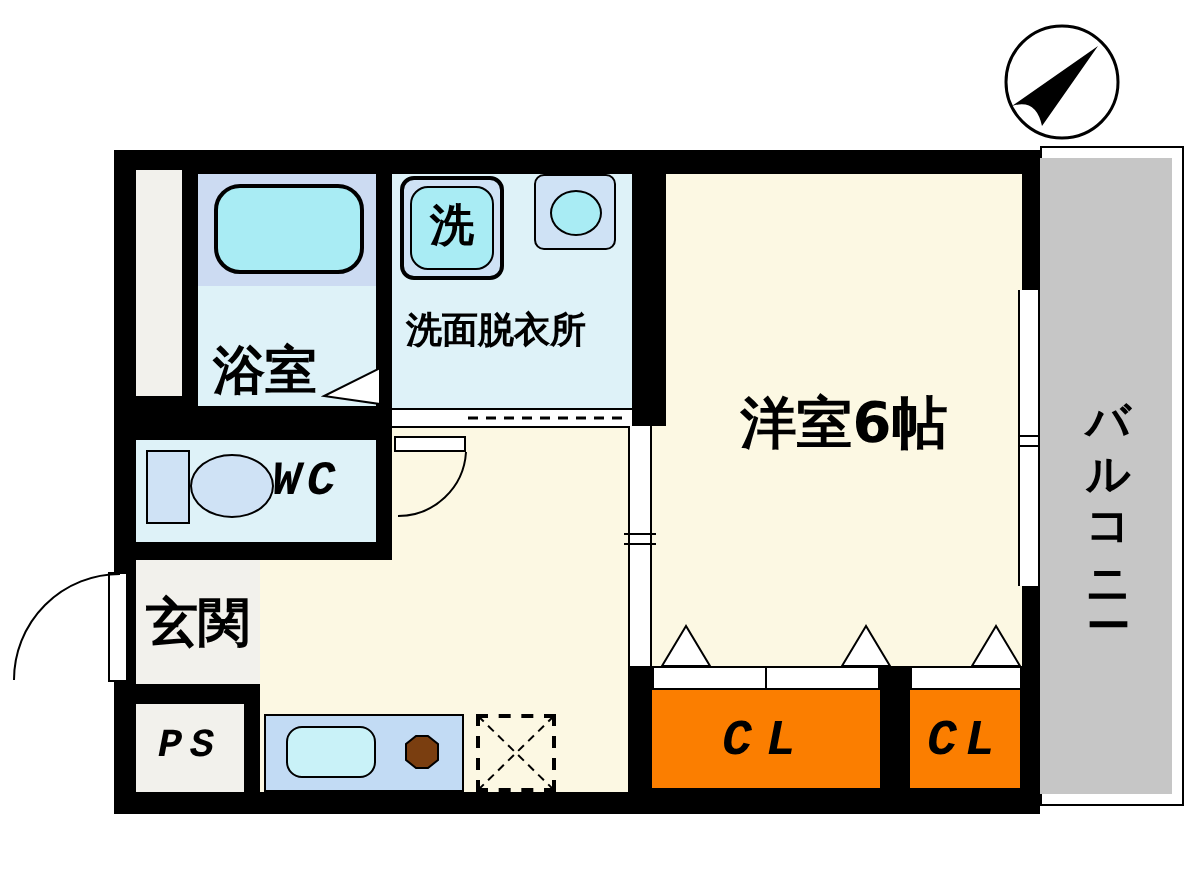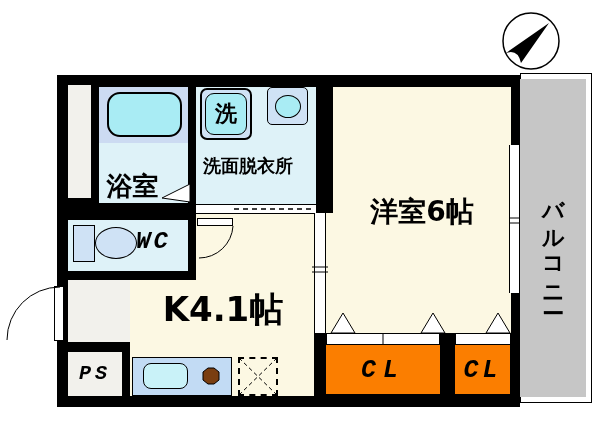--- a/index.html
+++ b/index.html
@@ -40,27 +40,27 @@
   <div class="abs lbl" style="left:196px;top:156px;width:104px;font-size:18px;">洗面脱衣所</div>
 
   <div class="abs" style="left:196px;top:204px;width:120px;height:10px;background:#fff;border-top:1px solid #000;border-bottom:1px solid #000;"></div>
 
   <div class="abs" style="left:68px;top:220px;width:120px;height:51px;background:#def2f8;"></div>
   <div class="abs" style="left:73px;top:225px;width:22px;height:37px;background:#cfe2f5;border:1.5px solid #000;"></div>
   <div class="abs" style="left:95px;top:227px;width:42px;height:32px;background:#cfe2f5;border:1.5px solid #000;border-radius:50%;"></div>
   <div class="abs lbl latin" style="left:136px;top:229px;font-size:24px;letter-spacing:3px;">WC</div>
 
   <div class="abs" style="left:68px;top:280px;width:62px;height:62px;background:#f2f1ec;"></div>
+  <div class="abs lbl" style="left:68px;top:298px;width:62px;font-size:26px;">玄関</div>
 
   <div class="abs" style="left:68px;top:352px;width:54px;height:44px;background:#f2f1ec;"></div>
   <div class="abs lbl latin" style="left:68px;top:363px;width:54px;font-size:20px;letter-spacing:4px;">PS</div>
 
   <div class="abs" style="left:196px;top:214px;width:118px;height:182px;background:#fcf8e3;"></div>
   <div class="abs" style="left:130px;top:280px;width:66px;height:116px;background:#fcf8e3;"></div>
-  <div class="abs lbl" style="left:130px;top:291px;width:186px;font-size:34px;">K4.1帖</div>
 
   <div class="abs" style="left:132px;top:357px;width:100px;height:39px;background:#c2dbf4;border:1px solid #000;"></div>
   <div class="abs" style="left:143px;top:363px;width:45px;height:26px;background:#c9f2f8;border:1.5px solid #000;border-radius:8px;"></div>
   <div class="abs" style="left:238px;top:357px;width:40px;height:39px;border:2px dashed #000;"></div>
 
   <div class="abs" style="left:314px;top:213px;width:12px;height:120px;background:#fff;border-left:1px solid #000;border-right:1px solid #000;"></div>
 
   <div class="abs" style="left:333px;top:87px;width:178px;height:126px;background:#fcf8e3;"></div>
   <div class="abs" style="left:326px;top:213px;width:185px;height:120px;background:#fcf8e3;"></div>
   <div class="abs lbl" style="left:333px;top:197px;width:178px;font-size:28px;">洋室6帖</div>

